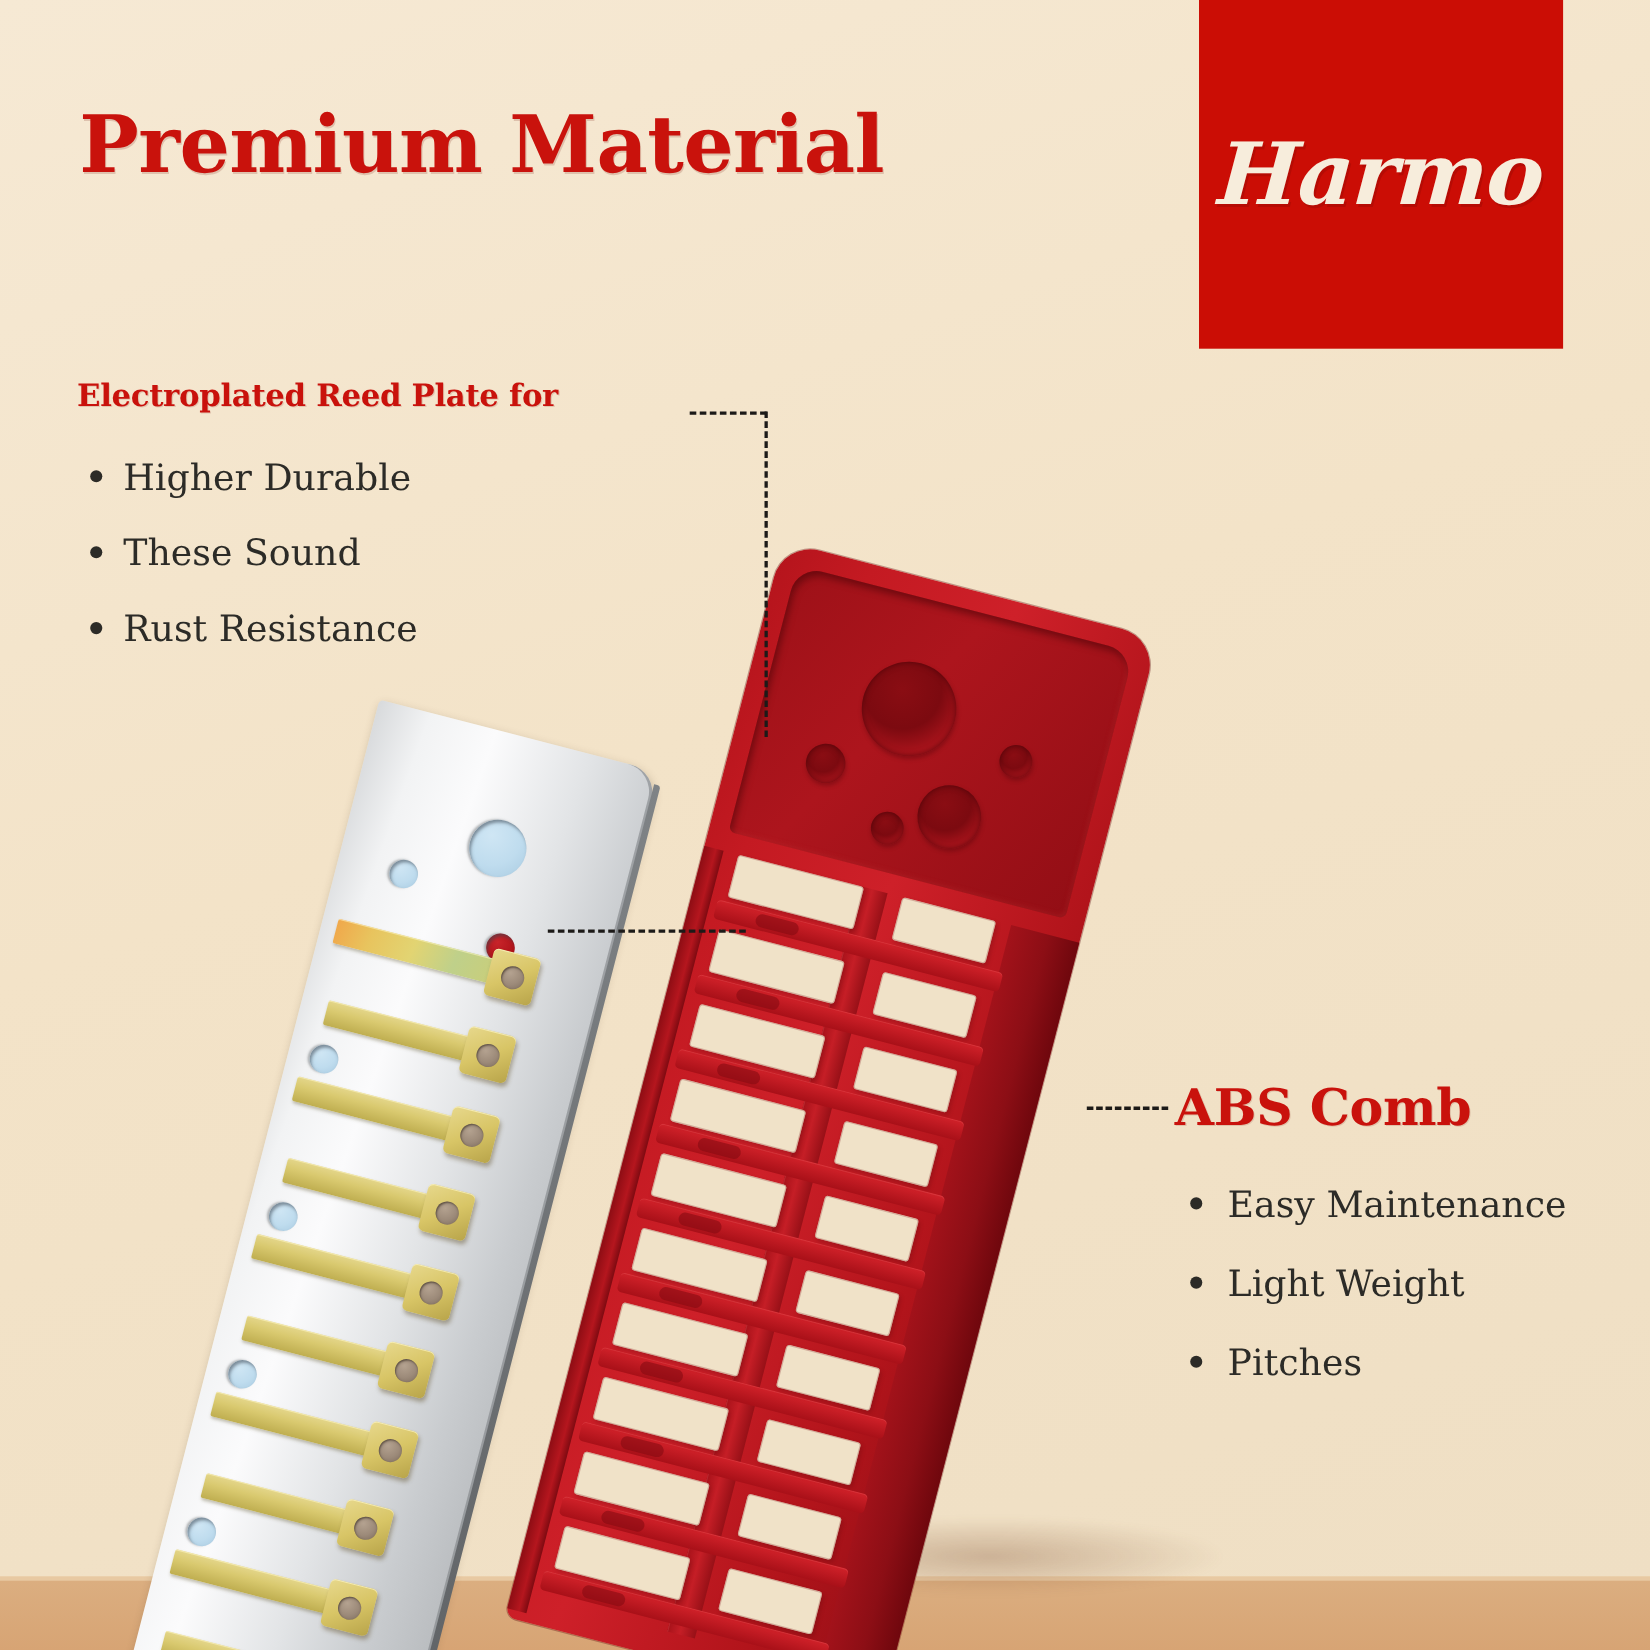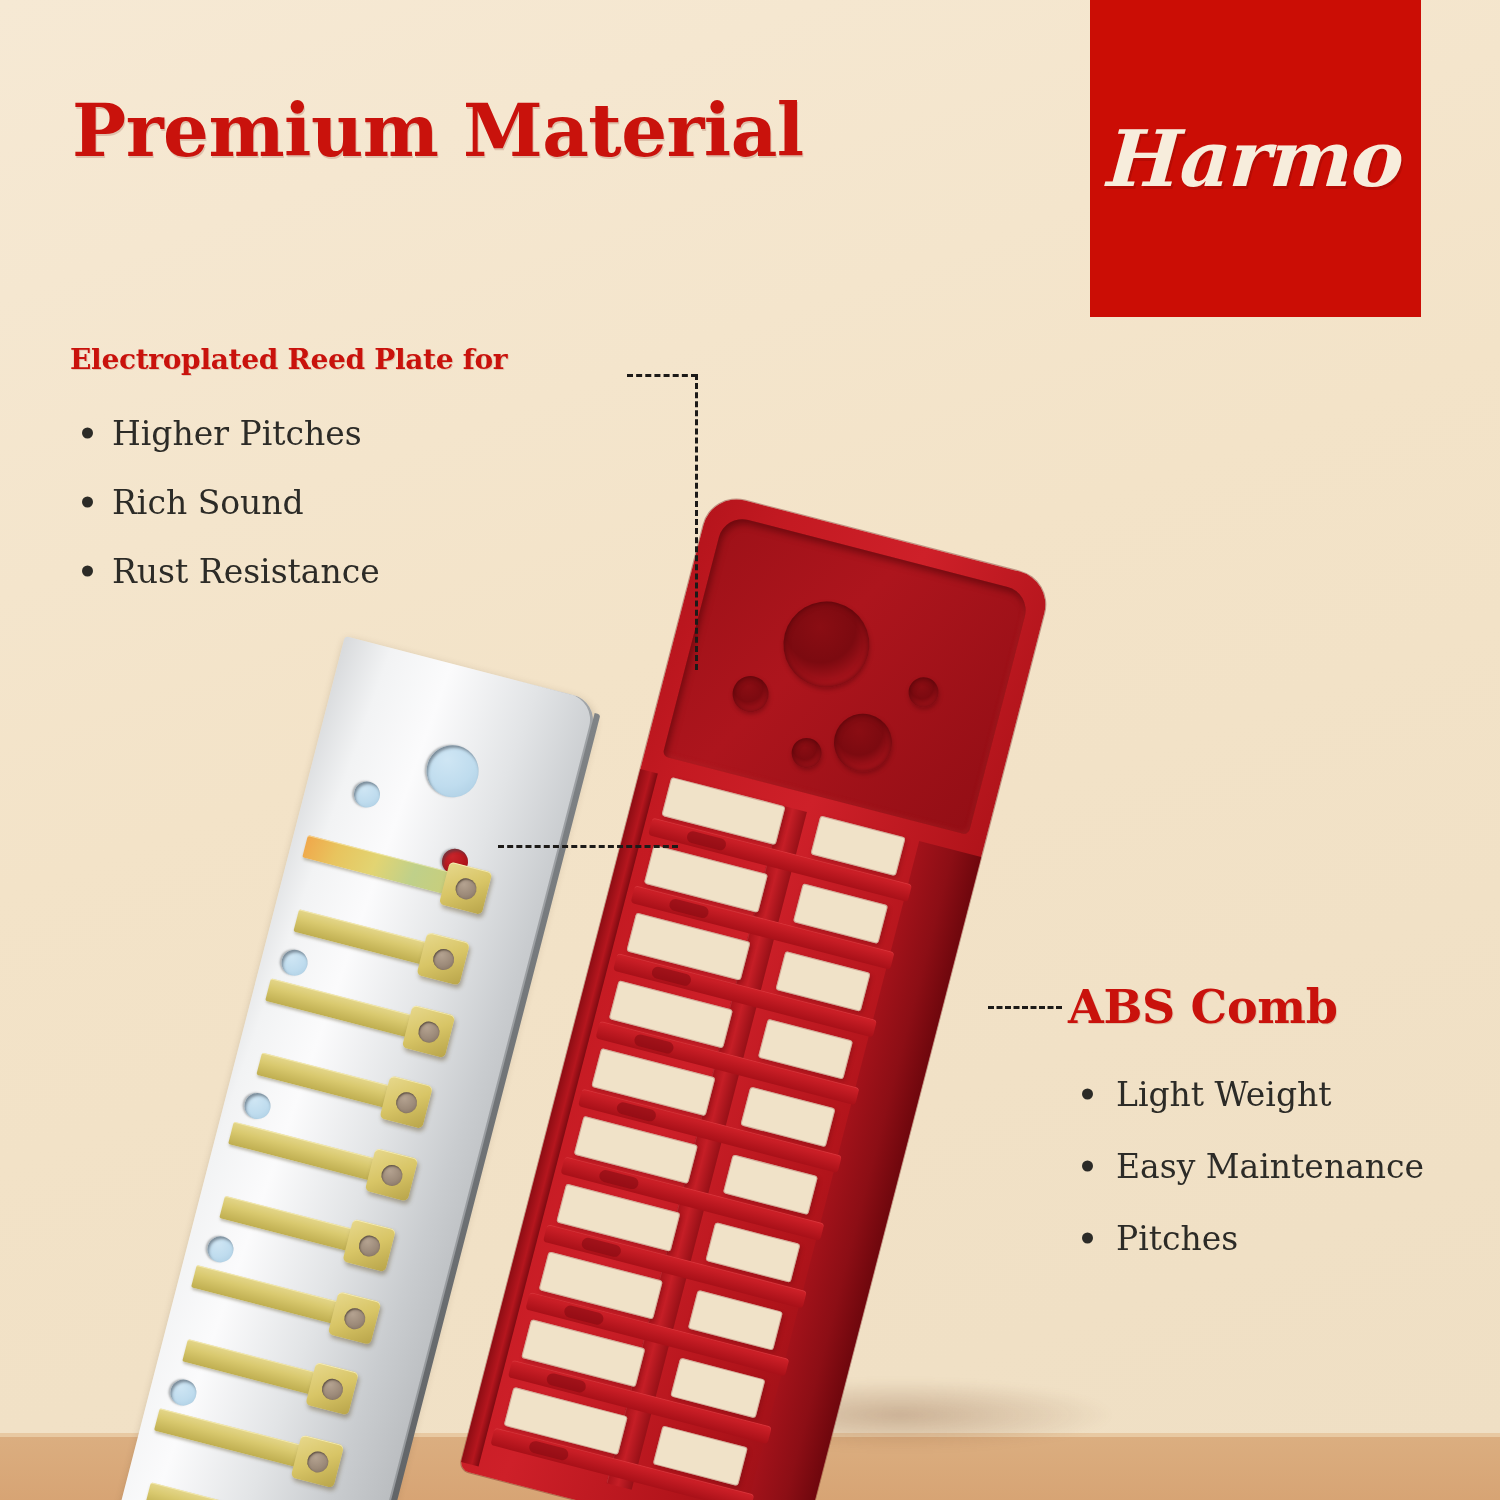--- a/index.html
+++ b/index.html
@@ -303,34 +303,34 @@
 
   <div class="title">Premium Material</div>
 
   <div class="logo-box">
     <div class="logo-text">Harmo</div>
   </div>
 
   <div class="blk blk1">
     <div class="h-red">Electroplated Reed Plate for</div>
     <ul class="bullets">
-      <li><span class="dot"></span><span>Higher Pitches</span></li>
-      <li><span class="dot"></span><span>Rich Sound</span></li>
+      <li><span class="dot"></span><span>Higher Durable</span></li>
+      <li><span class="dot"></span><span>These Sound</span></li>
       <li><span class="dot"></span><span>Rust Resistance</span></li>
     </ul>
   </div>
 
   <div class="blk blk2">
   </div>
 
   <div class="blk blk3">
     <div class="h-red">ABS Comb</div>
     <ul class="bullets">
+      <li><span class="dot"></span><span>Easy Maintenance</span></li>
       <li><span class="dot"></span><span>Light Weight</span></li>
-      <li><span class="dot"></span><span>Easy Maintenance</span></li>
       <li><span class="dot"></span><span>Pitches</span></li>
     </ul>
   </div>
 
   <div class="lead lead-h lead1h"></div>
   <div class="lead lead-v lead1v"></div>
   <div class="lead lead-h lead2h"></div>
   <div class="lead lead-h lead3h"></div>
 
 </div>

